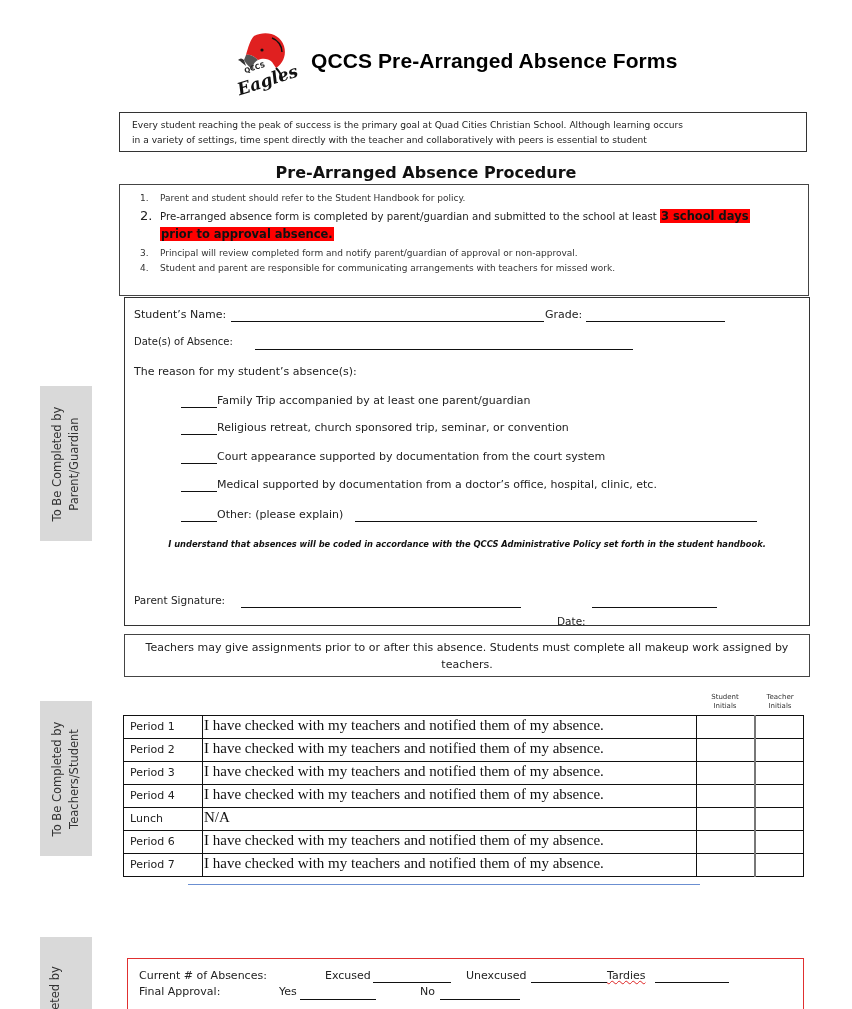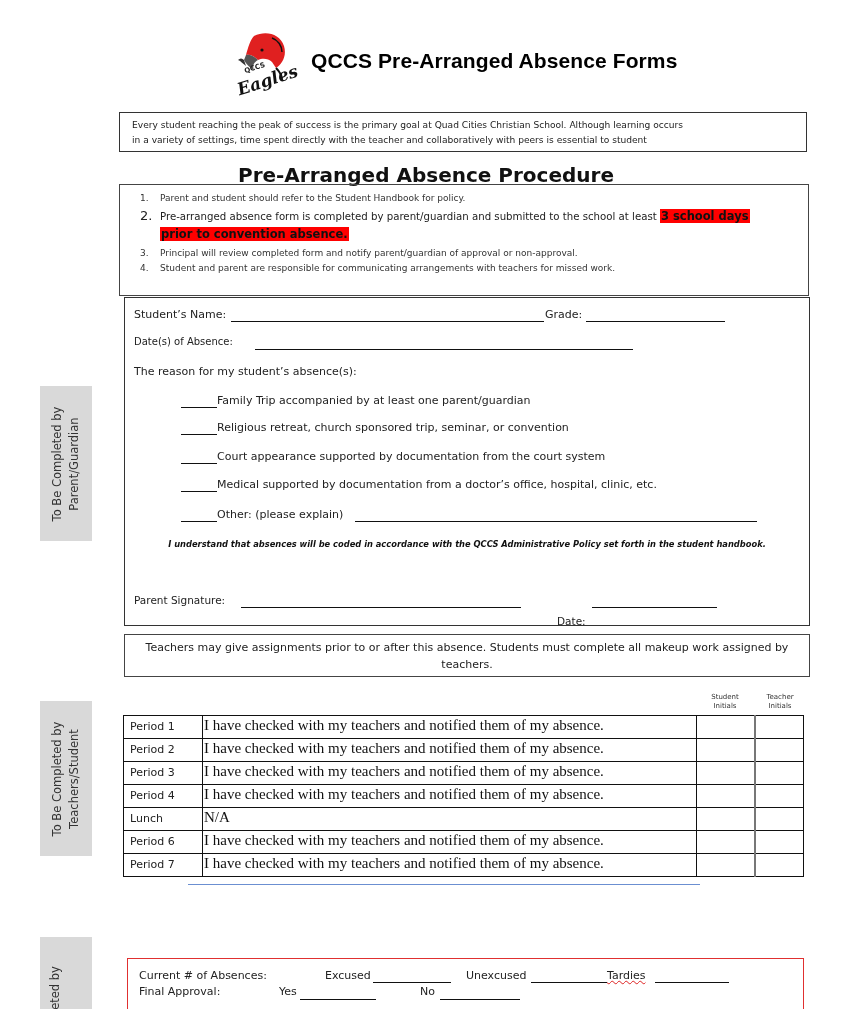--- a/index.html
+++ b/index.html
@@ -7,21 +7,21 @@
   .abs { position:absolute; }
 
   
   #logo { left:232px; top:28px; width:66px; height:66px; }
   #title { left:311px; top:49px; font-family:"Liberation Sans", sans-serif; font-weight:bold; font-size:21px; color:#000; letter-spacing:0.1px; white-space:nowrap; }
 
   
   #intro { left:119px; top:112px; width:688px; height:40px; border:1px solid #333; box-sizing:border-box; padding:5px 12px; font-size:10px; line-height:15px; color:#222; }
   #intro p { margin:0; white-space:nowrap; font-family:"DejaVu Sans", sans-serif; font-size:9.1px; }
 
-  #proc-heading { left:0; width:852px; top:163px; text-align:center; font-weight:bold; font-size:20px; font-family:"DejaVu Sans", sans-serif; color:#111; }
+  #proc-heading { left:0; width:852px; top:163px; text-align:center; font-weight:bold; font-size:16px; font-family:"DejaVu Sans", sans-serif; color:#111; }
 
   
   #procedure { left:119px; top:184px; width:690px; height:112px; border:1px solid #444; box-sizing:border-box; }
   .step { position:absolute; left:20px; font-family:"DejaVu Sans", sans-serif; color:#333; white-space:nowrap; }
   .step .num { display:inline-block; width:20px; }
   .step.small { font-size:9px; }
   .step.big { font-size:10.2px; color:#222; }
   .step.big .num { font-size:13px; }
   .hl { background:#ff0000; color:#111; font-weight:bold; font-size:11.5px; padding:0 1px; }
 
@@ -80,21 +80,21 @@
 <div class="abs" id="proc-heading">Pre-Arranged Absence Procedure</div>
 
 <div class="abs" id="procedure">
   <div class="step small" style="top:8px;">
     <span class="num">1.</span><span>Parent and student should refer to the Student Handbook for policy.</span>
   </div>
   <div class="step big" style="top:23px;">
     <span class="num">2.</span><span>Pre-arranged absence form is completed by parent/guardian and submitted to the school at least </span><span class="hl">3 school days</span>
   </div>
   <div class="step big" style="top:42px;left:40px;">
-    <span class="hl">prior to convention absence.</span>
+    <span class="hl">prior to approval absence.</span>
   </div>
   <div class="step small" style="top:63px;">
     <span class="num">3.</span><span>Principal will review completed form and notify parent/guardian of approval or non-approval.</span>
   </div>
   <div class="step small" style="top:78px;">
     <span class="num">4.</span><span>Student and parent are responsible for communicating arrangements with teachers for missed work.</span>
   </div>
 </div>
 
 <div class="sidetab" style="top:386px;height:155px;">

